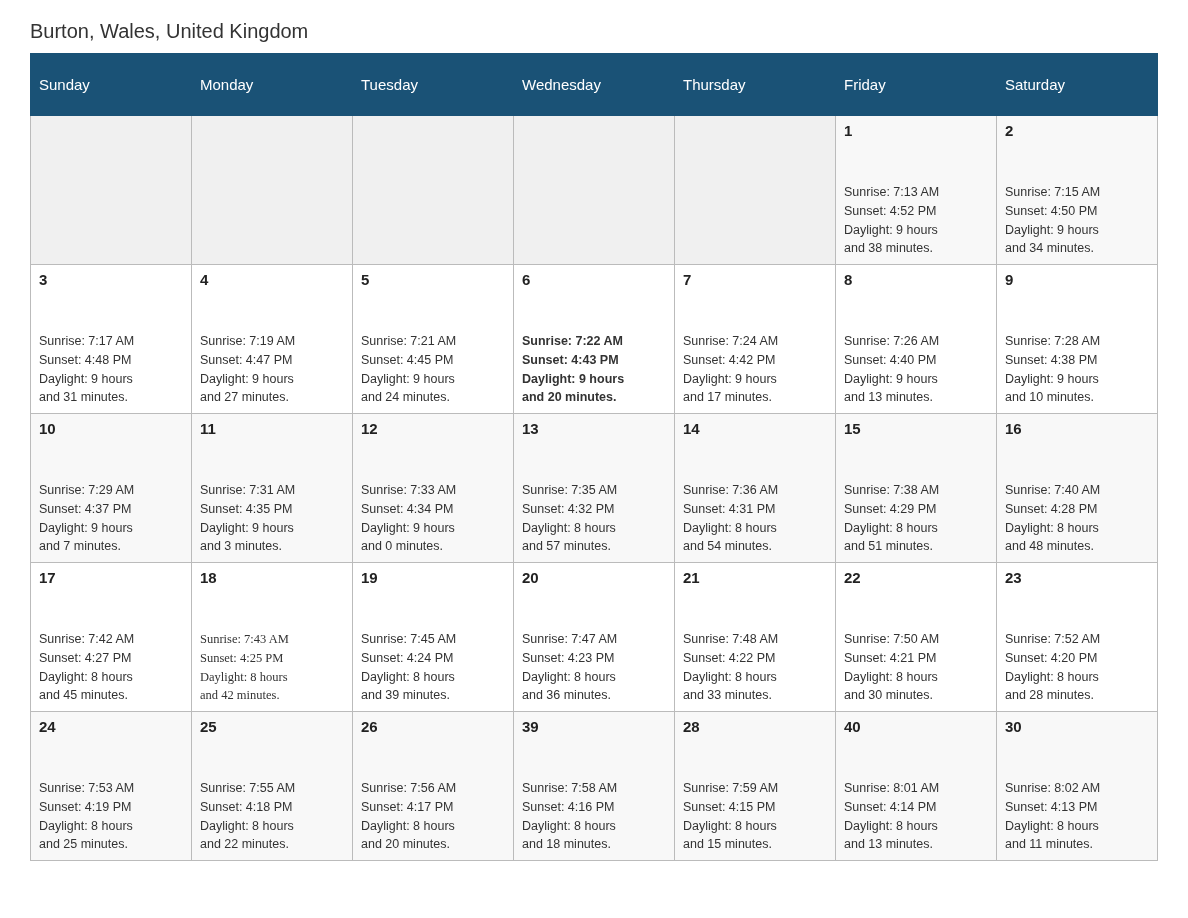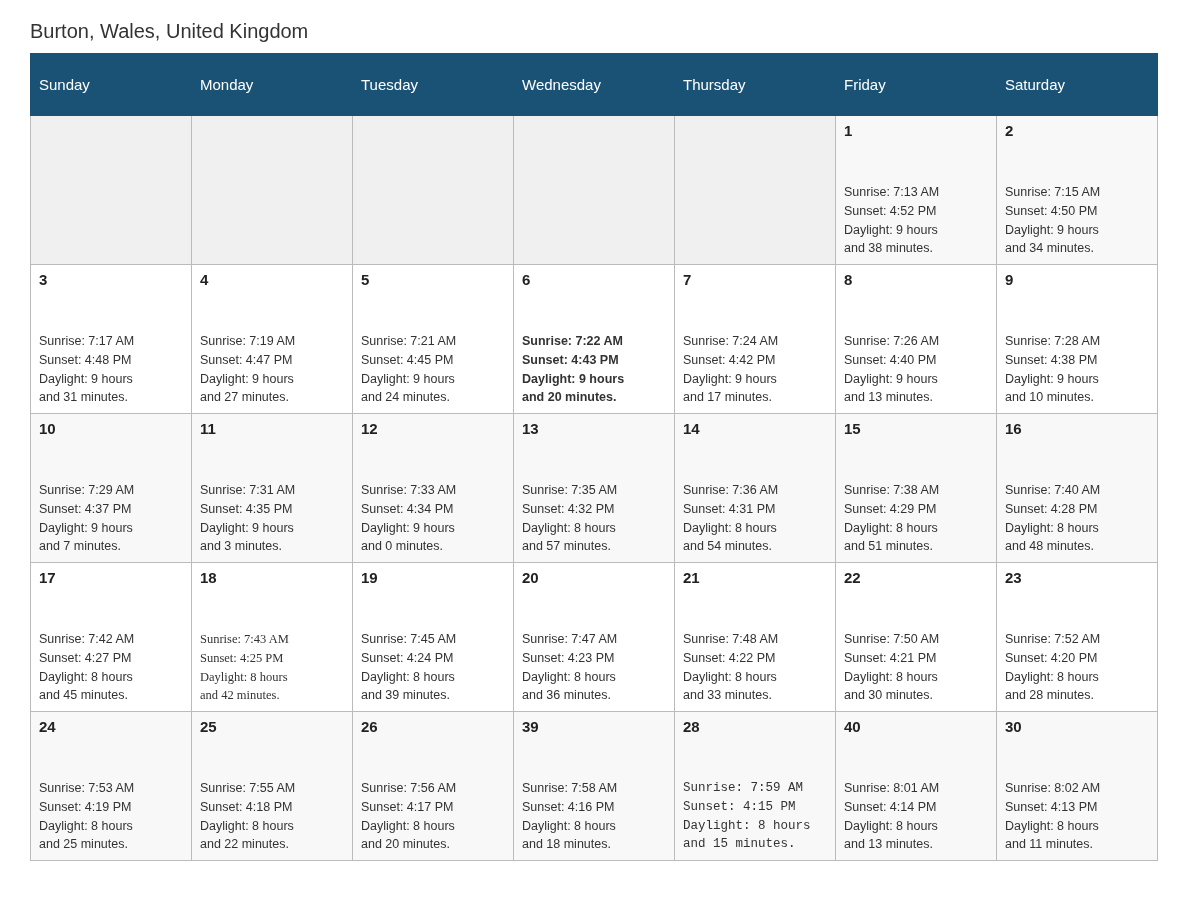--- a/index.html
+++ b/index.html
@@ -325,21 +325,21 @@
         </td>
         <td>
           <span class="day-number">39</span>
           <div class="day-info" style="white-space: pre-line;">Sunrise: 7:58 AM
 Sunset: 4:16 PM
 Daylight: 8 hours
 and 18 minutes.</div>
         </td>
         <td>
           <span class="day-number">28</span>
-          <div class="day-info" style="white-space: pre-line; font-family: Liberation Mono, monospace;">Sunrise: 7:59 AM
+          <div class="day-info" style="white-space: pre-line;">Sunrise: 7:59 AM
 Sunset: 4:15 PM
 Daylight: 8 hours
 and 15 minutes.</div>
         </td>
         <td>
           <span class="day-number">40</span>
           <div class="day-info" style="white-space: pre-line;">Sunrise: 8:01 AM
 Sunset: 4:14 PM
 Daylight: 8 hours
 and 13 minutes.</div>

